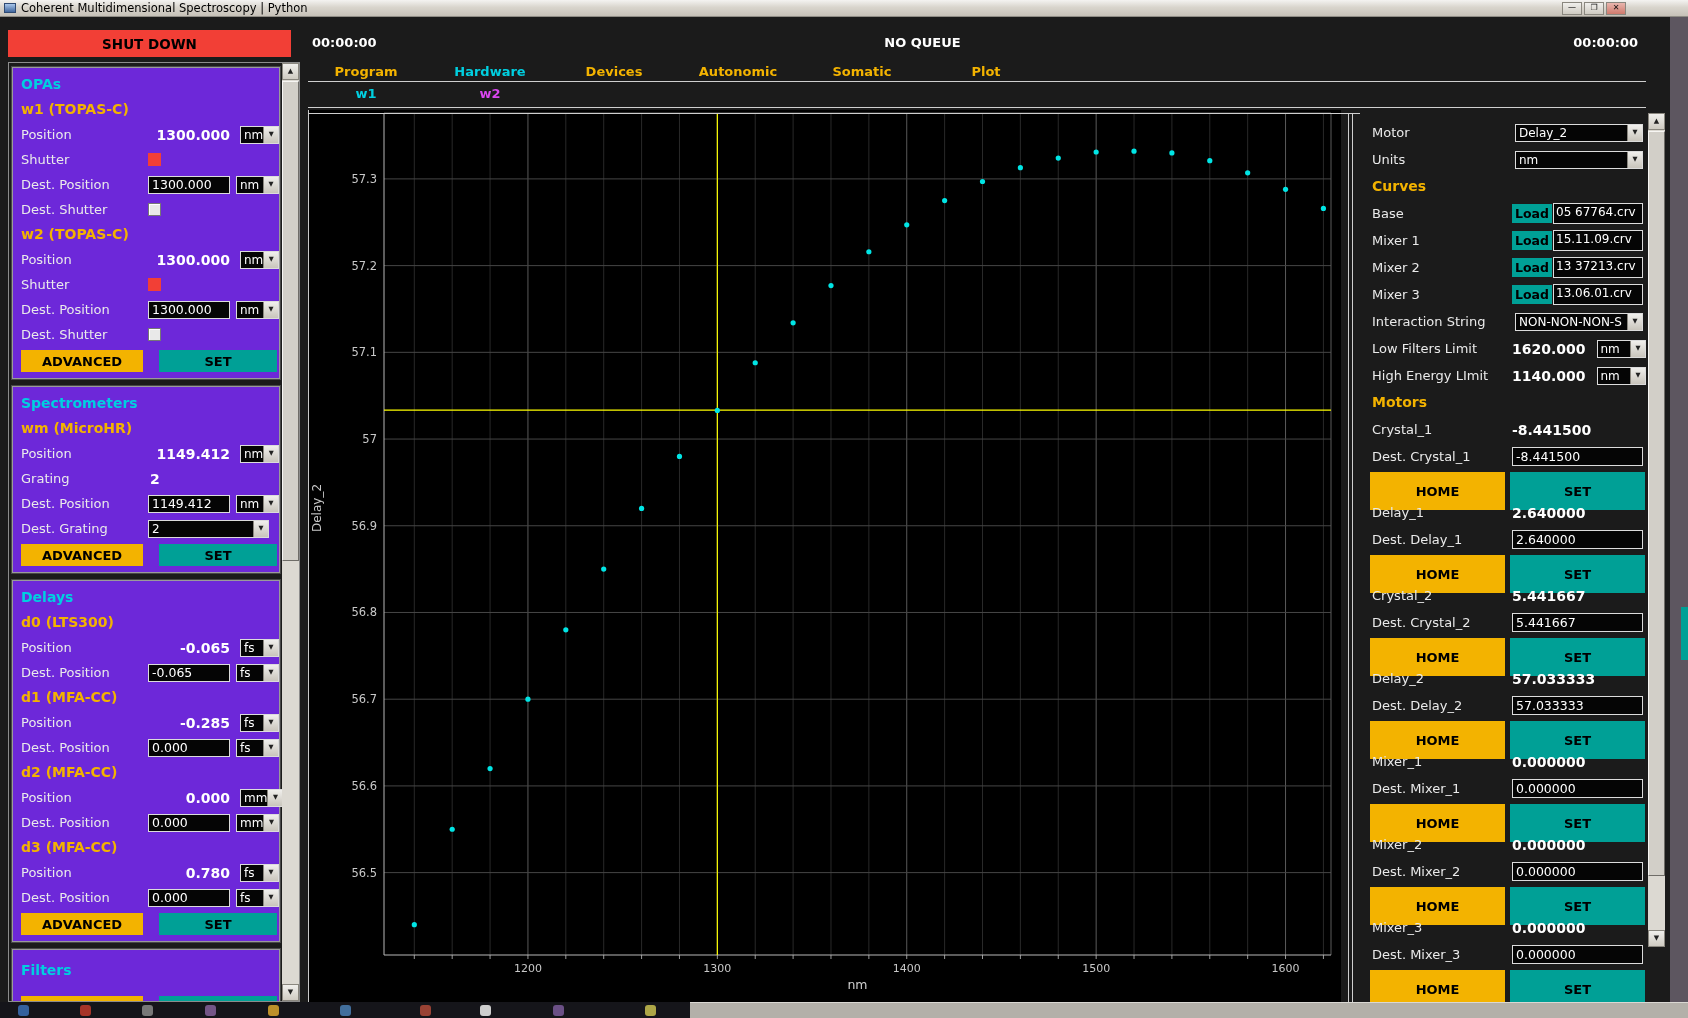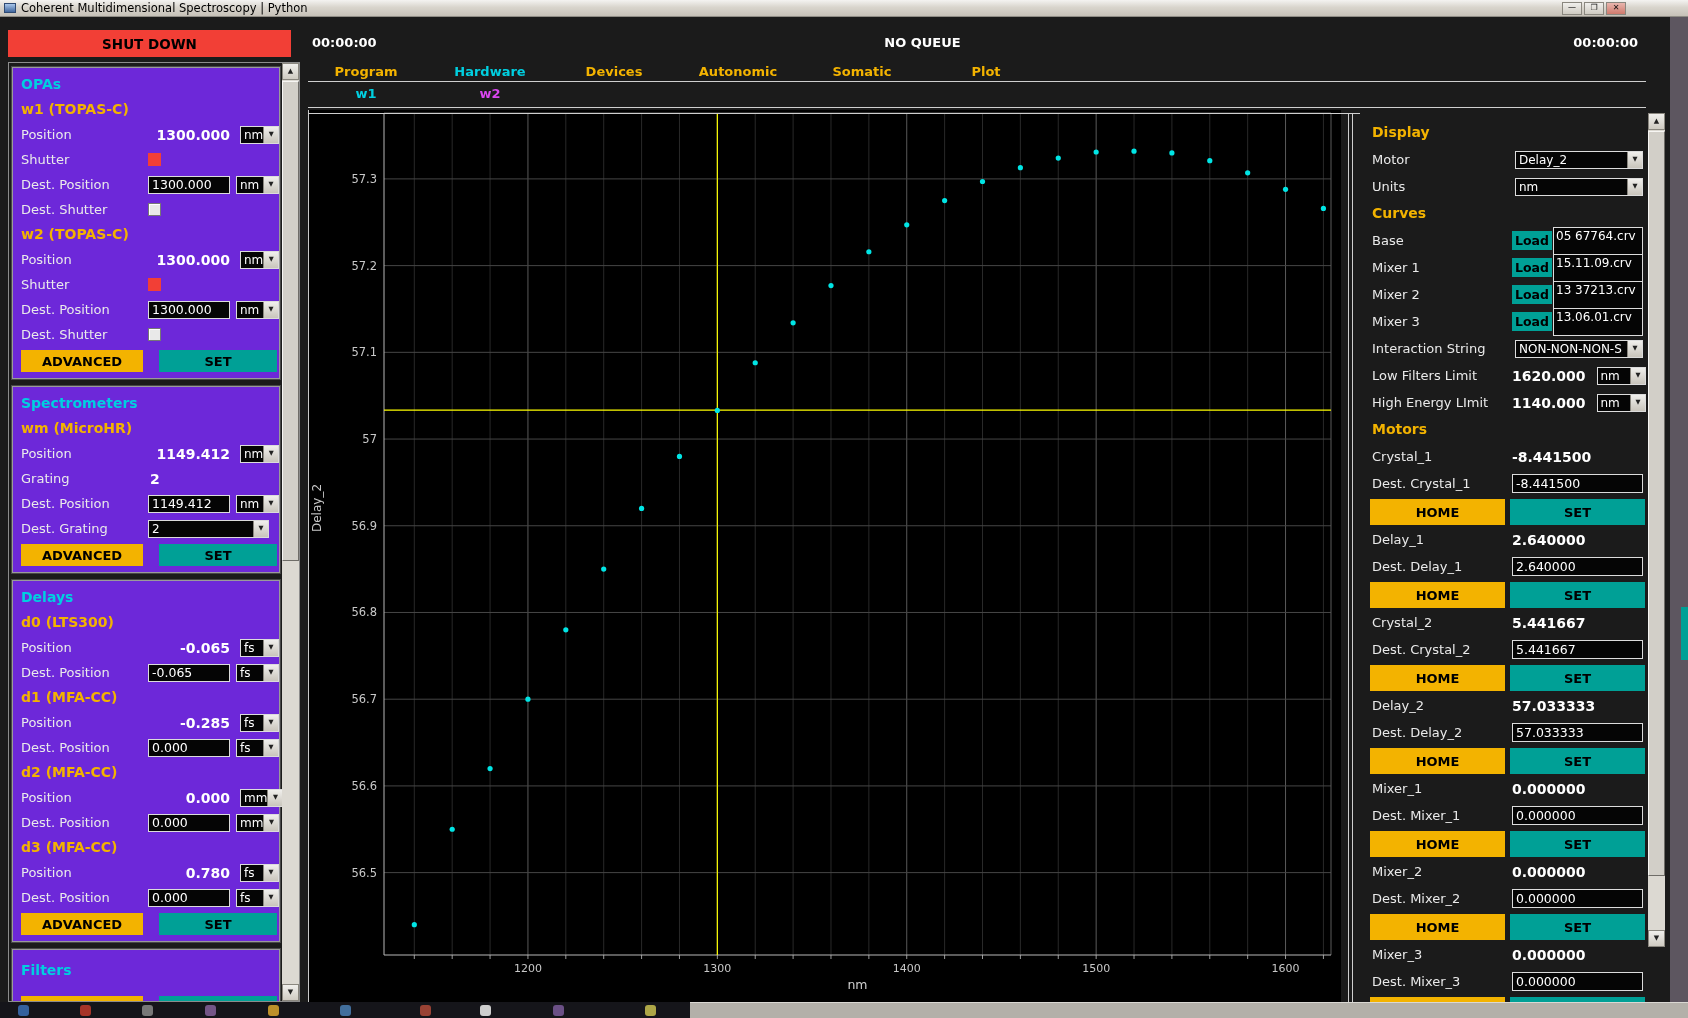--- a/index.html
+++ b/index.html
@@ -53,23 +53,23 @@
   .right-panel{position:absolute;left:1360px;top:113px;width:286px;height:889px;overflow:hidden;padding-top:6px;background:#1b1b1b}
   .r-h{height:27px;line-height:27px;padding-left:12px;color:#f3b300;font-weight:bold;font-size:14px}
   .r-row{height:27px;display:flex;align-items:center;padding-left:12px}
   .r-lbl{flex:0 0 140px;font-size:13px;color:#eaeaea}
   .r-val{font-weight:bold;font-size:14px;color:#fff}
   .r-val-r{flex:0 0 70px;text-align:right;font-weight:bold;font-size:14px;color:#fff}
   .r-field{flex:0 0 131px;height:19px;line-height:17px;background:#050505;border:1px solid #dcdcdc;color:#fff;font-size:12.5px;padding:0 3px;overflow:hidden;white-space:nowrap}
   .r-dd{flex:0 0 128px;margin-left:3px}
   .u-dd{width:50px;margin-left:11px}
   .load-btn{flex:0 0 40px;height:19px;background:#00a096;color:#000;font-weight:bold;font-size:12.5px;text-align:center;line-height:19px;cursor:pointer}
-  .file-field{flex:0 0 90px;margin-left:1px;height:28px;line-height:17px;background:#050505;border:1px solid #dcdcdc;color:#fff;font-size:12px;padding:0 2px;overflow:hidden;white-space:nowrap}
+  .file-field{flex:0 0 90px;margin-left:1px;height:21px;line-height:17px;background:#050505;border:1px solid #dcdcdc;color:#fff;font-size:12px;padding:0 2px;overflow:hidden;white-space:nowrap}
   .r-btn-row{display:flex;margin:2px 0 5px 10px;gap:5px;height:22px}
-  .r-btn{width:135px;height:26px;font-weight:bold;font-size:13px;color:#000;display:flex;align-items:center;justify-content:center;cursor:pointer}
+  .r-btn{width:135px;height:38px;font-weight:bold;font-size:13px;color:#000;display:flex;align-items:center;justify-content:center;cursor:pointer}
   .r-btn.home{background:#f3b300}
   .r-btn.setb{background:#00a096}
   
   .edge-strip{position:absolute;left:1670px;top:17px;width:18px;height:985px;background:#5d5660}
   .edge-teal{position:absolute;left:1681px;top:607px;width:7px;height:53px;background:#00a096}
   .taskbar{position:absolute;left:0;top:1002px;width:1688px;height:16px;background:#15151a;z-index:25}
   .tb-right{position:absolute;left:690px;top:0;width:998px;height:16px;background:#b3b0a9;border-top:1px solid #dad8d3}
   .tb-icon{position:absolute;top:3px;width:11px;height:11px;border-radius:3px;opacity:.85}
 </style>
 </head>
@@ -406,21 +406,20 @@
         <circle cx="1014.424" cy="98.38619979402662" r="2.6" fill="#00e5e5"></circle>
         <text x="548.5" y="879" fill="#d0d0d0" font-size="12.5" text-anchor="middle">nm</text>
         <text x="0" y="0" fill="#c8c8c8" font-size="12" text-anchor="middle" transform="translate(12,398) rotate(-90)">Delay_2</text>
       </svg>
   </div>
   <div class="hline" style="left:308px;top:113px;width:1338px"></div>
   <div class="vline" style="left:1348px;top:114px;height:888px"></div>
   <div class="vline" style="left:1352px;top:114px;height:888px"></div>
 
   <div class="right-panel">
-    <div class="r-h">Display</div>
     <div class="r-row">
         <span class="r-lbl">Motor</span>
         <span class="dd r-dd">
           <span class="dd-v">Delay_2</span>
           <span class="dd-a">▼</span>
         </span>
       </div>
     <div class="r-row">
         <span class="r-lbl">Units</span>
         <span class="dd r-dd">

